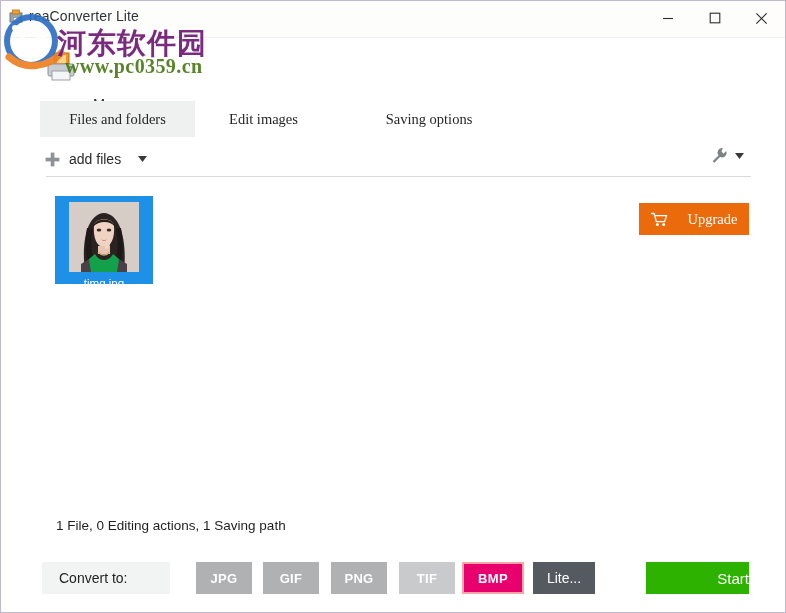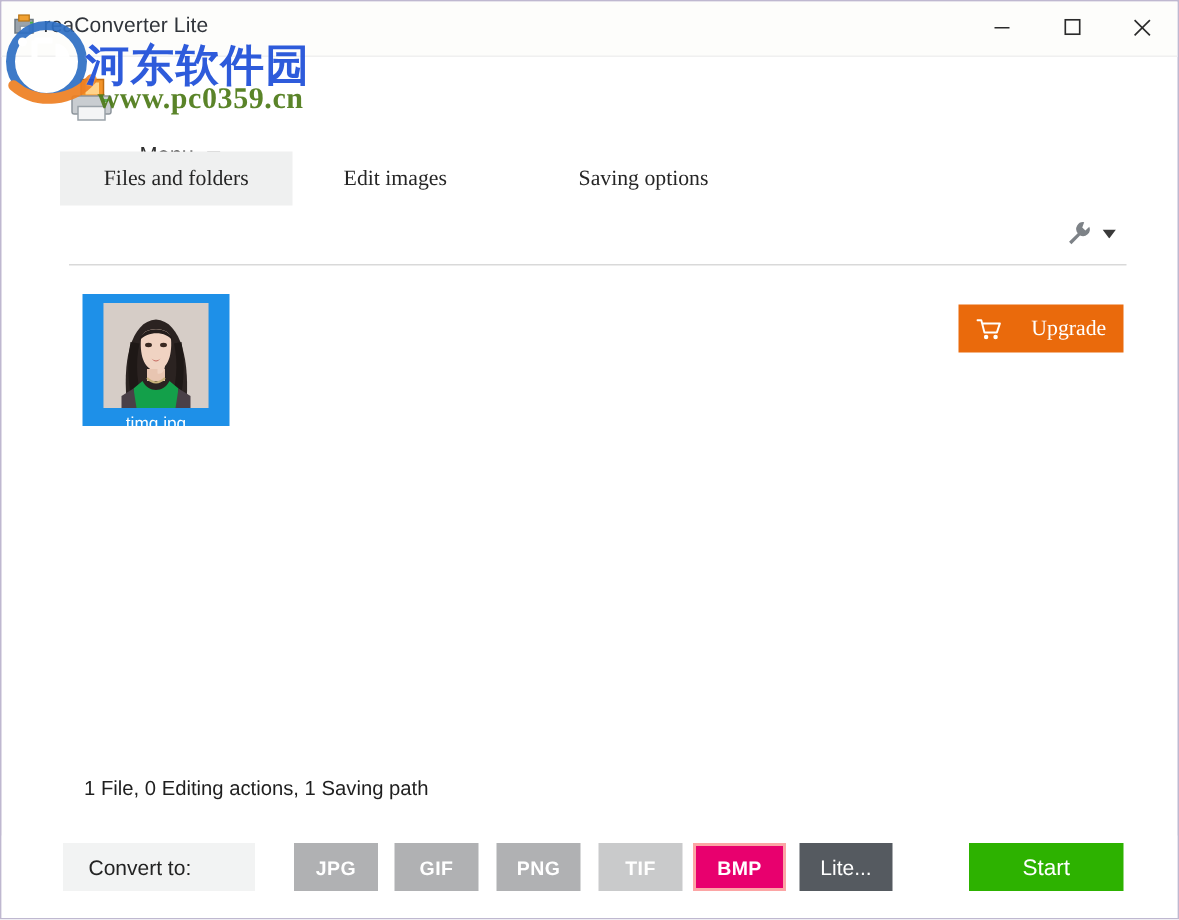--- a/index.html
+++ b/index.html
@@ -92,21 +92,21 @@
     width: 215px; height: 70px;
     pointer-events: none;
     opacity: .92;
   }
   #wm-cn {
     position: absolute;
     left: 56px; top: 13px;
     font-family: "Liberation Sans", sans-serif;
     font-weight: bold;
     font-size: 29px;
-    color: #1d4ed8;
+    color: #701a75;
     letter-spacing: 1px;
     text-shadow: 0 0 1px rgba(255,255,255,.65);
     white-space: nowrap;
   }
   #wm-url {
     position: absolute;
     left: 64px; top: 44px;
     font-family: "Liberation Serif", serif;
     font-weight: bold;
     font-size: 20px;
@@ -271,21 +271,21 @@
     font-size: 14px;
     letter-spacing: 0;
   }
   #start-button {
     position: absolute;
     left: 645px; top: 5px;
     width: 103px; height: 32px;
     background: #2db200;
     display: flex;
     align-items: center;
-    justify-content: center;
+    justify-content: flex-end;
     font-size: 15px;
     color: #ffffff;
   }
 </style>
 </head>
 <body>
 
 <div id="app-window">
 
   <div id="title-bar">
@@ -361,20 +361,30 @@
       <svg width="17" height="15" viewBox="0 0 17 15">
         <path d="M0.5 1.5 H3.2 L5.3 9.6 H13.6 L15.6 3.6 H4.0" fill="none" stroke="#ffffff" stroke-width="1.3" stroke-linejoin="round" stroke-linecap="round"></path>
         <circle cx="6.4" cy="12.6" r="1.5" fill="#ffffff"></circle>
         <circle cx="12.7" cy="12.6" r="1.5" fill="#ffffff"></circle>
       </svg>
       <span>Upgrade</span>
     </div>
   </div>
 
   <div id="toolbar">
+    <div id="add-files-button">
+      <svg width="15" height="15" viewBox="0 0 15 15">
+        <rect x="5.7" y="0.6" width="3.7" height="13.8" fill="#8e9296"></rect>
+        <rect x="0.6" y="5.7" width="13.8" height="3.7" fill="#8e9296"></rect>
+      </svg>
+      <span>add files</span>
+      <svg id="add-files-caret" width="9" height="6" viewBox="0 0 9 6">
+        <polygon points="0,0 9,0 4.5,6" fill="#3a3a3a"></polygon>
+      </svg>
+    </div>
 
     <div id="tools-button">
       <svg width="17" height="17" viewBox="0 0 17 17">
         <path d="M11.8 1.1 a4.6 4.6 0 0 0 -4.3 7.4 L1.7 14.2 l1.6 1.6 l5.7 -5.8 a4.6 4.6 0 0 0 6.2 -5.9 l-2.6 2.6 l-2.1 -2.1 Z" fill="#7d8287"></path>
       </svg>
       <svg width="9" height="6" viewBox="0 0 9 6">
         <polygon points="0,0 9,0 4.5,6" fill="#3a3a3a"></polygon>
       </svg>
     </div>
   </div>

